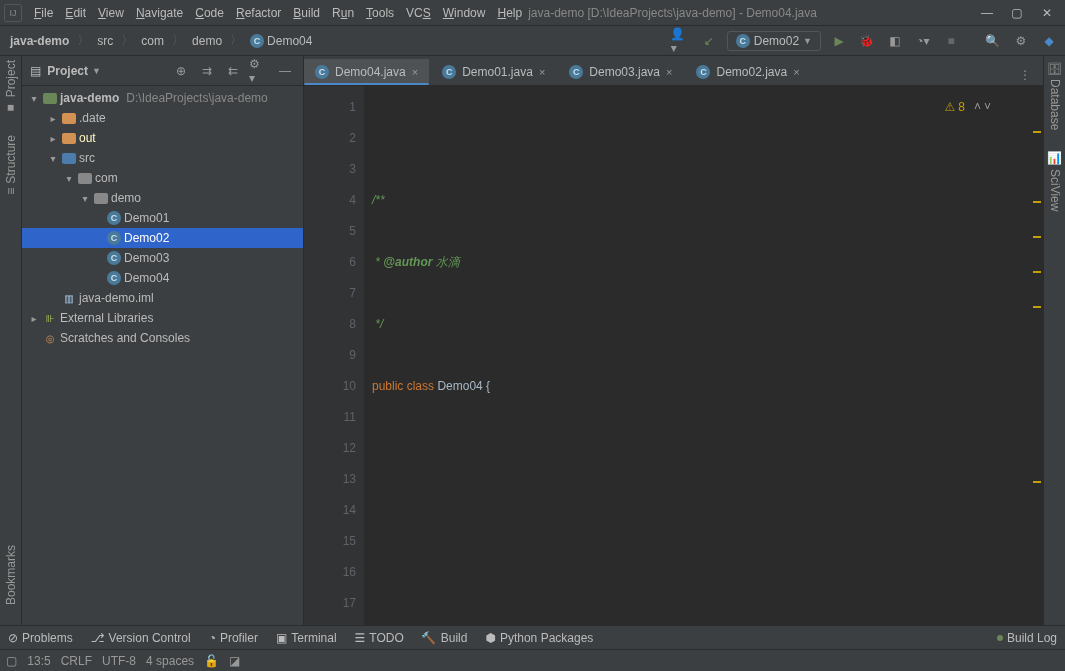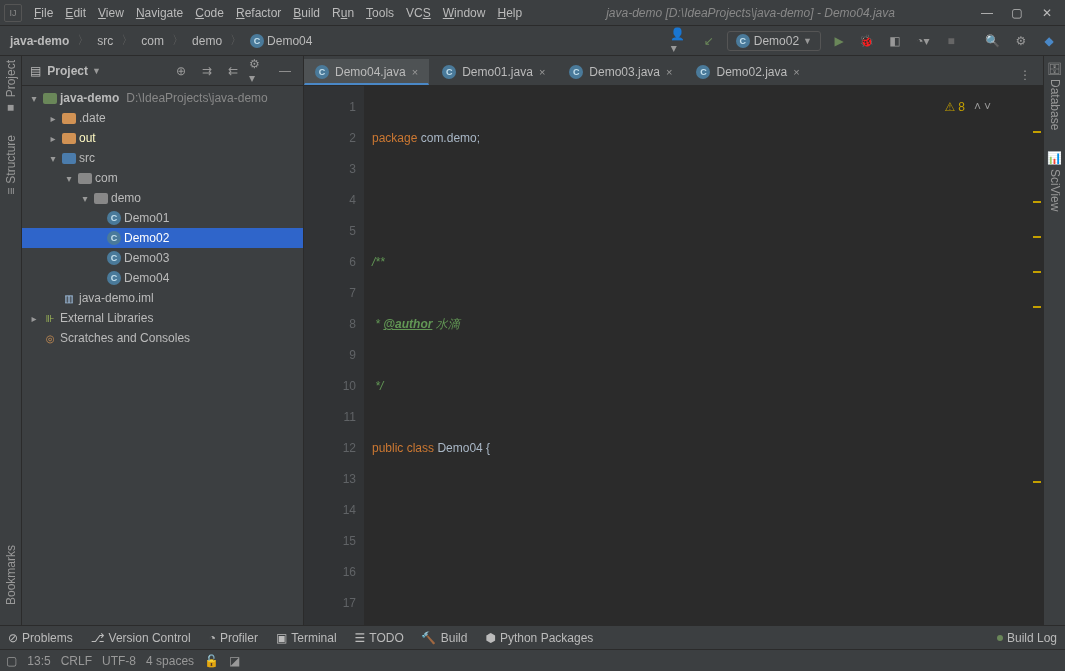--- a/index.html
+++ b/index.html
@@ -1,21 +1,21 @@
 <!DOCTYPE html>
 <html><head>
 <meta charset="utf-8">
 <style>
 * { margin:0; padding:0; box-sizing:border-box; font-family:"Segoe UI",Arial,sans-serif; font-size:12px; }
 body { width:1065px; height:671px; background:#3c3f41; color:#bbbbbb; overflow:hidden; display:flex; flex-direction:column; }
 .titlebar { height:26px; background:#3c3f41; display:flex; align-items:center; padding:0 4px; border-bottom:1px solid #2b2b2b; }
 .titlebar .logo { width:18px; height:18px; background:#3c3f41; border:1px solid #555; border-radius:2px; margin-right:6px; display:flex; align-items:center; justify-content:center; font-size:9px; color:#888; }
 .menu-item { padding:2px 6px; cursor:pointer; color:#bbbbbb; }
 .menu-item u { text-decoration:underline; }
-.title-text { flex:1; text-align:center; color:#888;font-style:italic; }
+.title-text { flex:1; color:#888; }
 .win-controls { display:flex; gap:2px; }
 .win-btn { width:28px; height:20px; display:flex; align-items:center; justify-content:center; cursor:pointer; color:#bbb; }
 .navbar { height:30px; background:#3c3f41; display:flex; align-items:center; padding:0 6px; border-bottom:1px solid #2b2b2b; }
 .breadcrumb { display:flex; align-items:center; gap:4px; flex:1; }
 .bc-item { padding:2px 4px; display:flex; align-items:center; gap:3px; }
 .bc-sep { color:#666; }
 .nav-right { display:flex; align-items:center; gap:8px; }
 .run-config { background:#3c3f41; border:1px solid #555; border-radius:3px; padding:2px 8px; display:flex; align-items:center; gap:4px; }
 .icon-btn { width:20px; height:20px; display:flex; align-items:center; justify-content:center; cursor:pointer; color:#999; }
 .body-row { flex:1; display:flex; overflow:hidden; }
@@ -41,21 +41,21 @@
 .tab { height:26px; padding:0 10px; display:flex; align-items:center; gap:6px; background:#3c3f41; border:1px solid transparent; cursor:pointer; margin-right:2px; }
 .tab.active { background:#4e5254; border-bottom:2px solid #4a88c7; }
 .tab-close { color:#999; font-size:11px; cursor:pointer; }
 .tabs-right { margin-left:auto; padding:0 8px; display:flex; gap:6px; }
 .editor-body { flex:1; display:flex; position:relative; overflow:hidden; }
 .gutter { width:60px; background:#313335; text-align:right; padding:6px 8px 6px 0; color:#606366; font-family:Consolas,monospace; font-size:15px; line-height:31px; position:relative; }
 .code { flex:1; padding:6px 8px; font-family:Consolas,monospace; font-size:15px; line-height:31px; color:#a9b7c6; white-space:pre; position:relative; }
 .code-line { height:31px; }
 .kw { color:#cc7832; }
 .comment { color:#629755; font-style:italic; }
-.doc-tag { color:#629755; font-style:italic; text-decoration:underline; font-weight:bold; }
+.doc-tag { color:#629755; font-style:italic; font-weight:bold; }
 .warn-badge { position:absolute; top:6px; right:40px; color:#c4a000; display:flex; align-items:center; gap:3px; font-family:sans-serif; font-size:12px; }
 .right-rail { width:22px; background:#3c3f41; border-left:1px solid #2b2b2b; display:flex; flex-direction:column; align-items:center; padding-top:4px; gap:20px; }
 .bottombar { height:24px; background:#3c3f41; border-top:1px solid #2b2b2b; display:flex; align-items:center; padding:0 8px; gap:18px; }
 .bottombar .bitem { display:flex; align-items:center; gap:4px; cursor:pointer; color:#bbb; }
 .bottombar .bitem .dot { width:6px;height:6px;border-radius:3px;background:#6a8759; }
 .statusbar { height:22px; background:#3c3f41; border-top:1px solid #2b2b2b; display:flex; align-items:center; padding:0 6px; gap:10px; font-size:11px; color:#999; }
 .statusbar .flex { flex:1; overflow:hidden; text-overflow:ellipsis; white-space:nowrap; }
 .error-stripe { width:12px; background:#2b2b2b; position:relative; }
 .stripe-mark { position:absolute; right:2px; width:8px; height:2px; background:#c4a000; }
 </style>
@@ -268,21 +268,20 @@
           <div>11</div>
           <div>12</div>
           <div>13</div>
           <div>14</div>
           <div>15</div>
           <div>16</div>
           <div>17</div>
           <div>18</div>
       </div>
       <div class="code">
-<div class="code-line"><span class="kw">package </span><span>com.demo;</span></div>
 <div class="code-line"></div>
 <div class="code-line"><span class="comment">/**</span></div>
 <div class="code-line"><span class="comment"> * </span><span class="doc-tag">@author</span><span class="comment"> 水滴</span></div>
 <div class="code-line"><span class="comment"> */</span></div>
 <div class="code-line"><span class="kw">public class </span><span>Demo04 </span><span>{</span></div>
 <div class="code-line"></div>
 <div class="code-line"></div>
 
 
 

